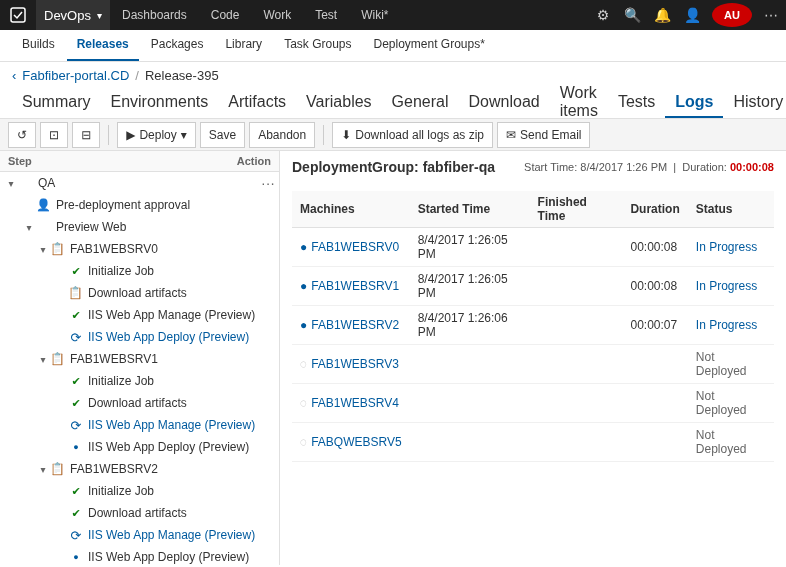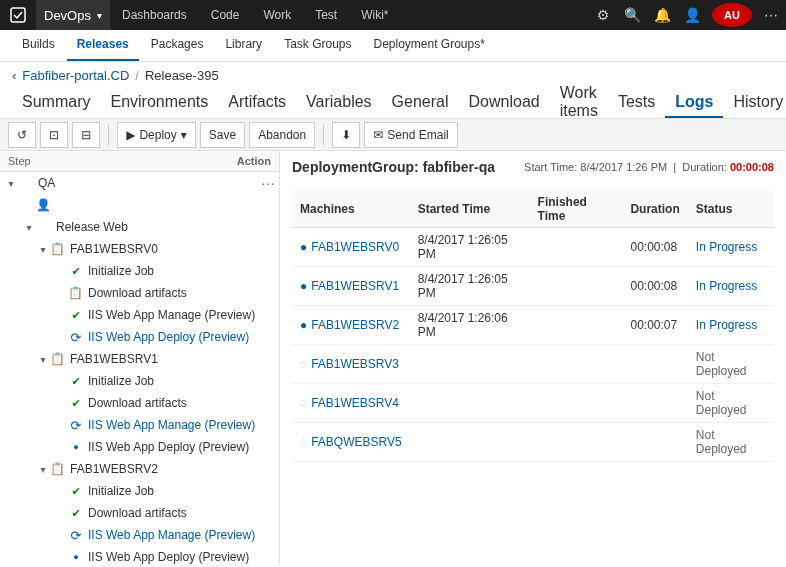--- a/index.html
+++ b/index.html
@@ -201,21 +201,21 @@
     }
     .left-panel-header {
       display: flex;
       align-items: center;
       padding: 4px 8px;
       font-size: 11px;
       color: #666;
       border-bottom: 1px solid #e0e0e0;
       background: #f9f9f9;
     }
-    .left-panel-header .col-step { flex: 1; font-weight: 400; }
+    .left-panel-header .col-step { flex: 1; font-weight: 700; }
     .left-panel-header .col-action { width: 40px; text-align: right; font-weight: 600; }
 
     .tree-item {
       display: flex;
       align-items: center;
       padding: 3px 4px;
       font-size: 12px;
       cursor: pointer;
       min-height: 22px;
     }
@@ -358,20 +358,21 @@
   <button class="tb-btn">
     <span>▶</span>
     <span>Deploy</span>
     <span>▾</span>
   </button>
   <button class="tb-btn">Save</button>
   <button class="tb-btn">Abandon</button>
   <div class="tb-sep"></div>
   <button class="tb-btn">
     <span>⬇</span>
+    <span>Download all logs as zip</span>
   </button>
   <button class="tb-btn">
     <span>✉</span>
     <span>Send Email</span>
   </button>
 </div>
 
 <div class="main-content">
 
   <div class="left-panel">
@@ -383,26 +384,27 @@
     <div class="tree-item" style="padding-left:4px;">
       <span class="expand-icon">▾</span>
       <span class="status-icon"></span>
       <span class="item-label">QA</span>
       <span class="item-action">···</span>
     </div>
 
     <div class="tree-item" style="padding-left:22px;">
       <span class="expand-icon"></span>
       <span class="status-icon" style="color:#666;">👤</span>
+      <span class="item-label">Pre-deployment approval</span>
     </div>
 
     <div class="tree-item" style="padding-left:22px;">
       <span class="expand-icon">▾</span>
       <span class="status-icon"></span>
-      <span class="item-label">Release Web</span>
+      <span class="item-label">Preview Web</span>
     </div>
 
     <div class="tree-item" style="padding-left:36px;">
       <span class="expand-icon">▾</span>
       <span class="status-icon">📋</span>
       <span class="item-label" style="font-weight:500;">FAB1WEBSRV0</span>
     </div>
 
     <div class="tree-item" style="padding-left:54px;">
       <span class="expand-icon"></span>

